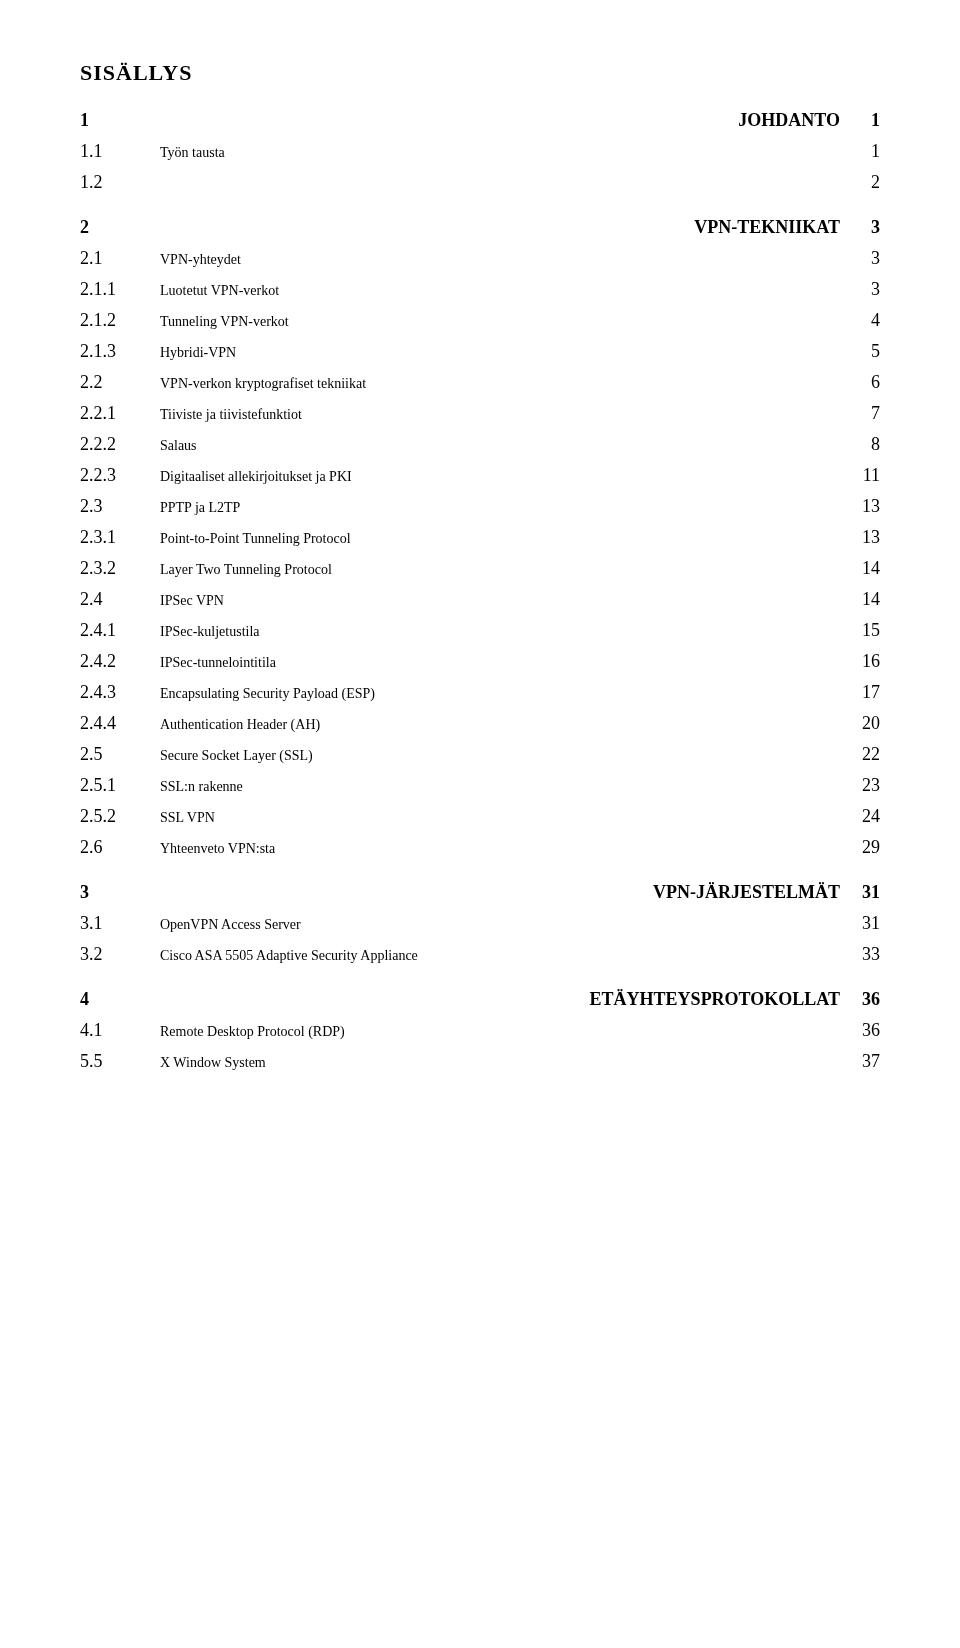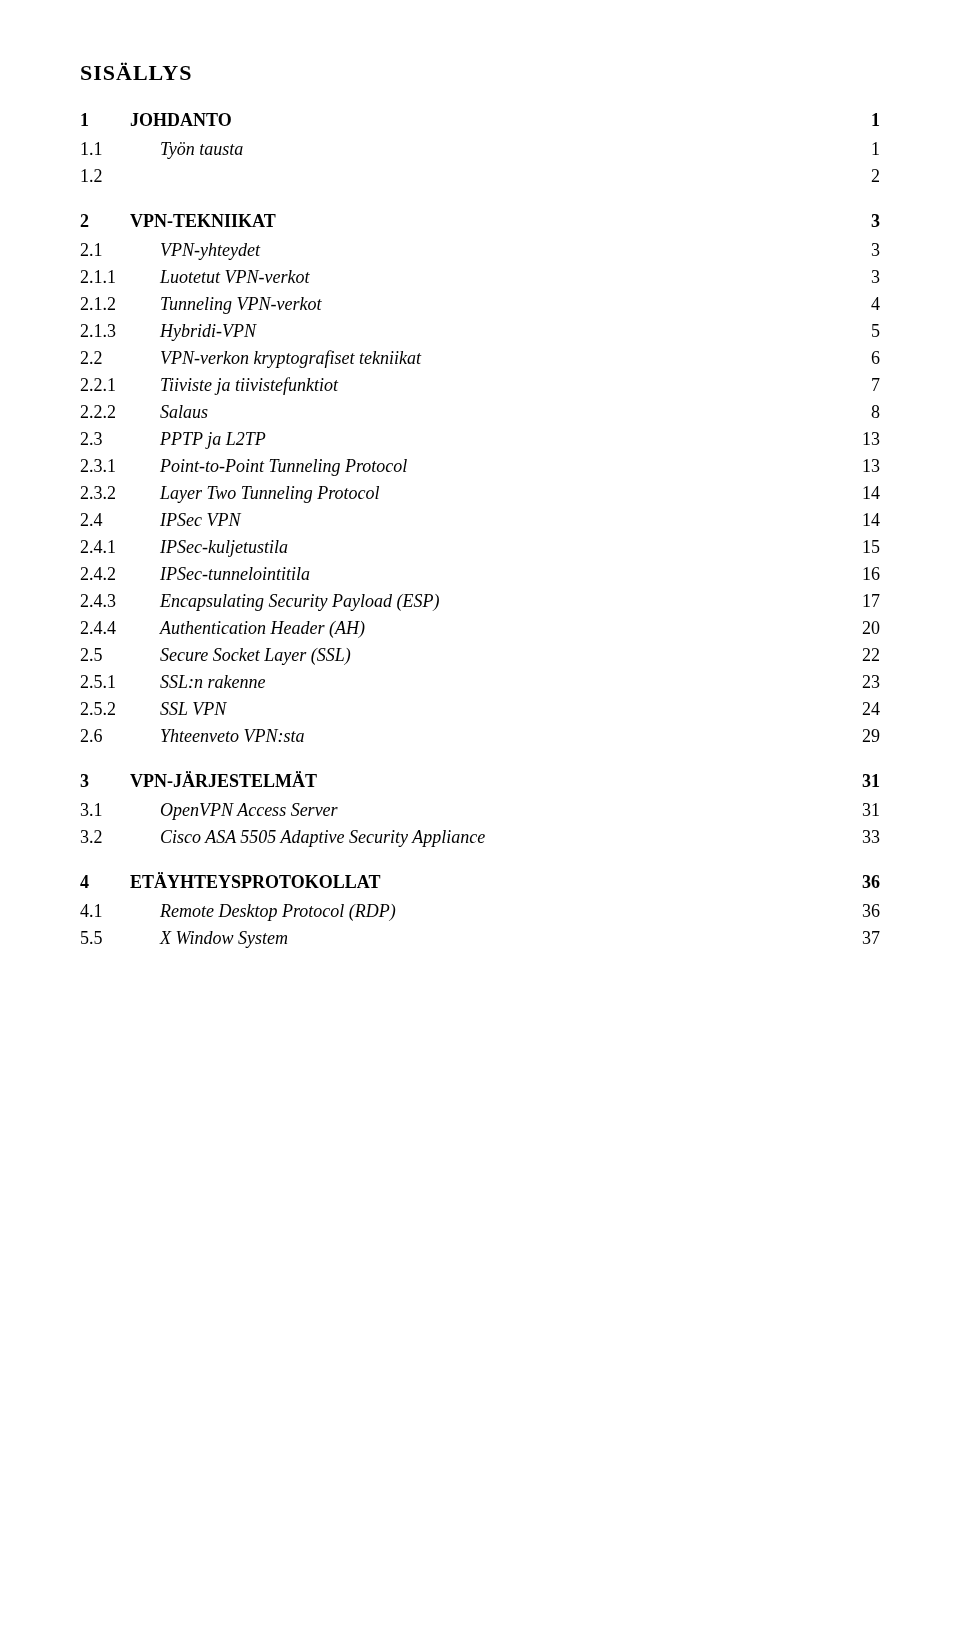--- a/index.html
+++ b/index.html
@@ -35,20 +35,21 @@
     .toc-section-header .section-num {
       font-weight: bold;
       font-size: 18px;
       min-width: 50px;
     }
 
     .toc-section-header .section-title {
       font-weight: bold;
       font-size: 18px;
       flex: 1;
+      text-align: right;
     }
 
     .toc-section-header .section-page {
       font-weight: bold;
       font-size: 18px;
       min-width: 40px;
       text-align: right;
     }
 
     .toc-row {
@@ -57,33 +58,32 @@
       align-items: baseline;
       margin-bottom: 6px;
     }
 
     .toc-row .row-num {
       font-size: 18px;
       min-width: 80px;
     }
 
     .toc-row .row-title {
-      font-size: 18px;
+      font-size: 14px;
       flex: 1;
-      font-style: italic;
     }
 
     .toc-row .row-page {
       font-size: 18px;
       min-width: 40px;
       text-align: right;
     }
 
     .toc-subsection {
-      margin-top: 4px;
+      margin-top: 10px;
     }
   </style>
 </head>
 <body>
 
 <div>
   <div class="toc-title">SISÄLLYS</div>
 
 <div class="toc-section-header">
       <span class="section-num">1</span>
@@ -133,20 +133,25 @@
       <span class="row-num">2.2.1</span>
       <span class="row-title">Tiiviste ja tiivistefunktiot</span>
       <span class="row-page">7</span>
     </div>
     <div class="toc-row toc-subsection">
       <span class="row-num">2.2.2</span>
       <span class="row-title">Salaus</span>
       <span class="row-page">8</span>
     </div>
     <div class="toc-row toc-subsection">
+      <span class="row-num">2.2.3</span>
+      <span class="row-title">Digitaaliset allekirjoitukset ja PKI</span>
+      <span class="row-page">11</span>
+    </div>
+    <div class="toc-row toc-subsection">
       <span class="row-num">2.3</span>
       <span class="row-title">PPTP ja L2TP</span>
       <span class="row-page">13</span>
     </div>
     <div class="toc-row toc-subsection">
       <span class="row-num">2.3.1</span>
       <span class="row-title">Point-to-Point Tunneling Protocol</span>
       <span class="row-page">13</span>
     </div>
     <div class="toc-row toc-subsection">

